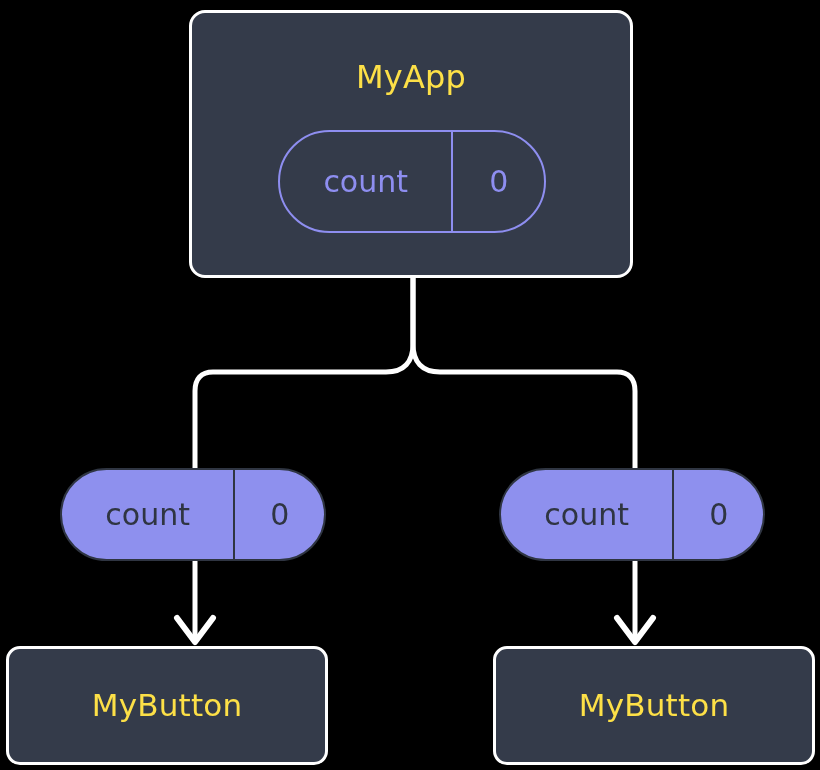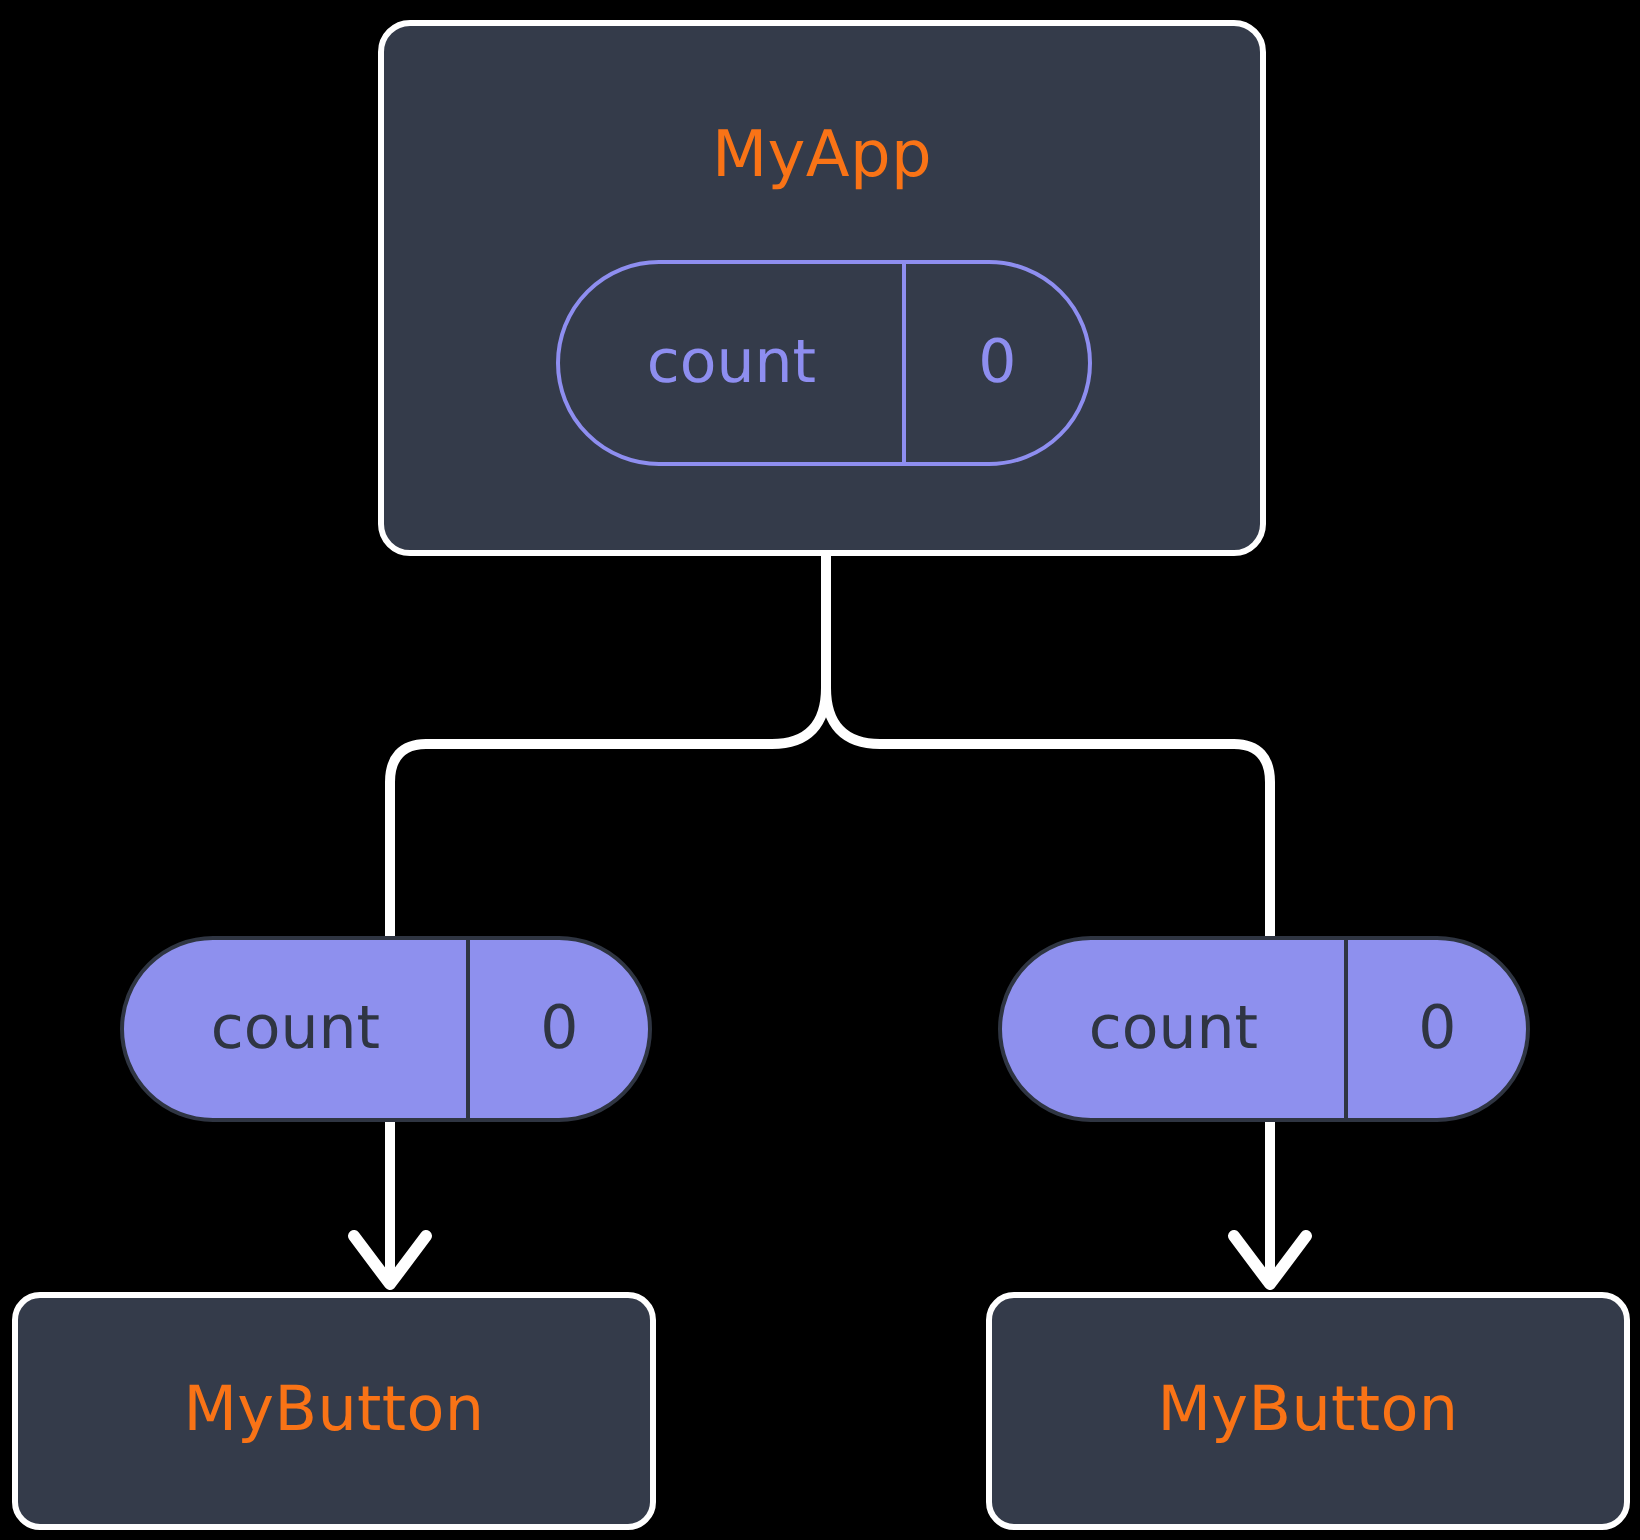--- a/index.html
+++ b/index.html
@@ -34,21 +34,21 @@
     position: absolute;
     box-sizing: border-box;
     background: #343b4a;
     border: 3px solid #ffffff;
     border-radius: 14px;
     display: flex;
     flex-direction: column;
     align-items: center;
   }
   .node-title {
-    color: #f97316;
+    color: #fde047;
     font-size: 32px;
     line-height: 1;
     font-weight: 400;
     letter-spacing: 0.2px;
     white-space: nowrap;
   }
 
   
   #node-myapp {
     left: 189px;

